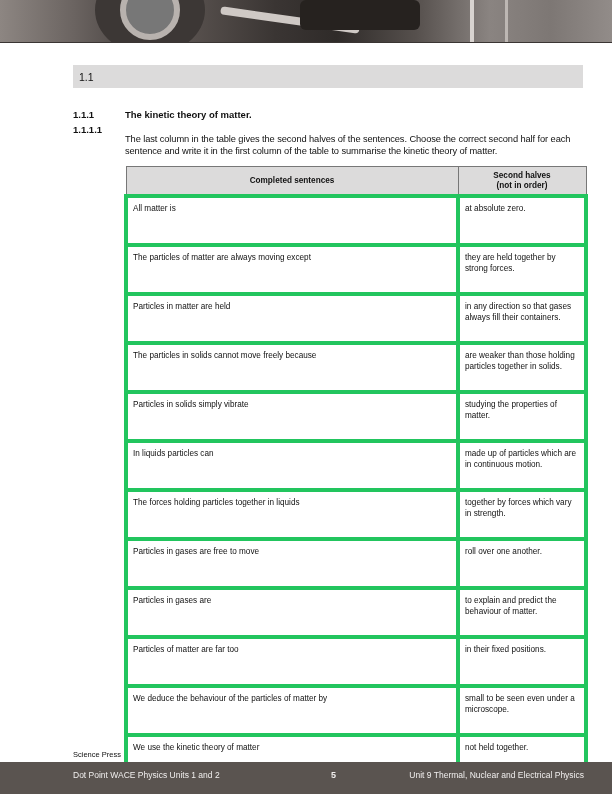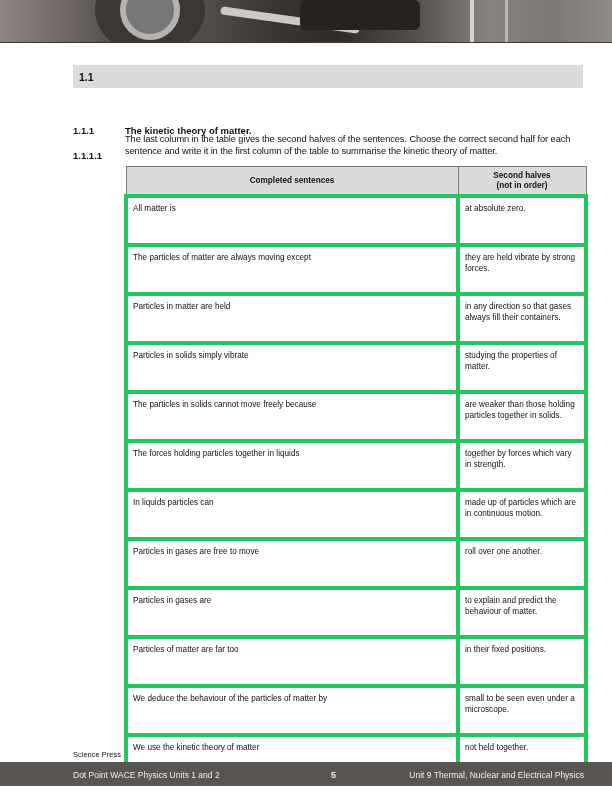--- a/index.html
+++ b/index.html
@@ -29,43 +29,43 @@
     position: absolute; left: 470px; top: 0; width: 4px; height: 42px; background: #d8d3d0;
   }
   .banner .frame2 {
     position: absolute; left: 505px; top: 0; width: 3px; height: 42px; background: #bdb7b3;
   }
   .banner .engine {
     position: absolute; left: 300px; top: 0; width: 120px; height: 30px; background: #26221f; border-radius: 6px;
   }
   .section-bar {
     position: absolute; left: 73px; top: 65px; width: 510px; height: 23px;
-    background: #dcdbdb; font-weight: bold; font-size: 10.5px;
+    background: #dcdbdb; font-weight: normal; font-size: 10.5px;
   }
   .section-bar .num { position: absolute; left: 6px; top: 6px; }
   .section-bar .title { position: absolute; left: 52px; top: 6px; }
   .sub { position: absolute; font-size: 9.5px; }
-  .sub.bold { font-weight: bold; margin-top: 16px; }
+  .sub.bold { font-weight: bold; }
   .instr { position: absolute; left: 125px; top: 133px; width: 460px; font-size: 9.3px; line-height: 12px; letter-spacing: -0.1px; }
   table.q {
     position: absolute; left: 124px; top: 166px; width: 460px;
     border-collapse: collapse; font-size: 8.2px; table-layout: fixed; padding-left: 46px;
   }
   table.q th {
     background: #dcdbdb; font-weight: bold; text-align: center; height: 27px;
     border: 1px solid #777; padding: 0 4px; line-height: 10px;
   }
   table.q td {
     border: 4px solid #22c55e; vertical-align: top; padding: 5px 5px 0 5px; height: 40px; line-height: 11px;
   }
   table.q col.c1 { width: 332px; }
   table.q col.c2 { width: 128px; }
   .publisher { position: absolute; left: 73px; top: 750px; font-size: 7.5px; }
   .footer {
-    position: absolute; left: 0; top: 762px; width: 612px; height: 24px; background: #5a5450; color: #f0eeed; font-size: 8.5px;
+    position: absolute; left: 0; top: 762px; width: 612px; height: 32px; background: #5a5450; color: #f0eeed; font-size: 8.5px;
   }
   .footer .left { position: absolute; left: 73px; top: 8px; }
   .footer .center { position: absolute; left: 331px; top: 8px; font-weight: bold; font-size: 9px; }
   .footer .right { position: absolute; right: 28px; top: 8px; }
 </style>
 </head>
 <body>
 
 <div class="banner">
   <div class="wheel-outer"></div>
@@ -76,21 +76,21 @@
   <div class="frame2"></div>
 </div>
 
 <div class="section-bar">
   <span class="num">1.1</span>
 </div>
 
 <div class="sub bold" style="left:73px; top:109px;">1.1.1</div>
 <div class="sub bold" style="left:125px; top:109px;">The kinetic theory of matter.</div>
 
-<div class="sub bold" style="left:73px; top:134px;">1.1.1.1</div>
+<div class="sub bold" style="left:73px; top:124px;">1.1.1.1</div>
 <div class="instr">The last column in the table gives the second halves of the sentences. Choose the correct second half for each sentence and write it in the first column of the table to summarise the kinetic theory of matter.</div>
 
 <table class="q">
   <colgroup>
       <col class="c1">
       <col class="c2">
     </colgroup>
   <thead>
     <tr>
       <th>Completed sentences</th>
@@ -100,41 +100,41 @@
       </th>
     </tr>
   </thead>
   <tbody>
     <tr>
       <td>All matter is</td>
       <td>at absolute zero.</td>
     </tr>
     <tr>
       <td>The particles of matter are always moving except</td>
-      <td>they are held vibrate by strong forces.</td>
+      <td>they are held together by strong forces.</td>
     </tr>
     <tr>
       <td>Particles in matter are held</td>
       <td>in any direction so that gases always fill their containers.</td>
     </tr>
     <tr>
+      <td>The particles in solids cannot move freely because</td>
+      <td>are weaker than those holding particles together in solids.</td>
+    </tr>
+    <tr>
       <td>Particles in solids simply vibrate</td>
       <td>studying the properties of matter.</td>
     </tr>
     <tr>
-      <td>The particles in solids cannot move freely because</td>
-      <td>are weaker than those holding particles together in solids.</td>
+      <td>In liquids particles can</td>
+      <td>made up of particles which are in continuous motion.</td>
     </tr>
     <tr>
       <td>The forces holding particles together in liquids</td>
       <td>together by forces which vary in strength.</td>
-    </tr>
-    <tr>
-      <td>In liquids particles can</td>
-      <td>made up of particles which are in continuous motion.</td>
     </tr>
     <tr>
       <td>Particles in gases are free to move</td>
       <td>roll over one another.</td>
     </tr>
     <tr>
       <td>Particles in gases are</td>
       <td>to explain and predict the behaviour of matter.</td>
     </tr>
     <tr>

